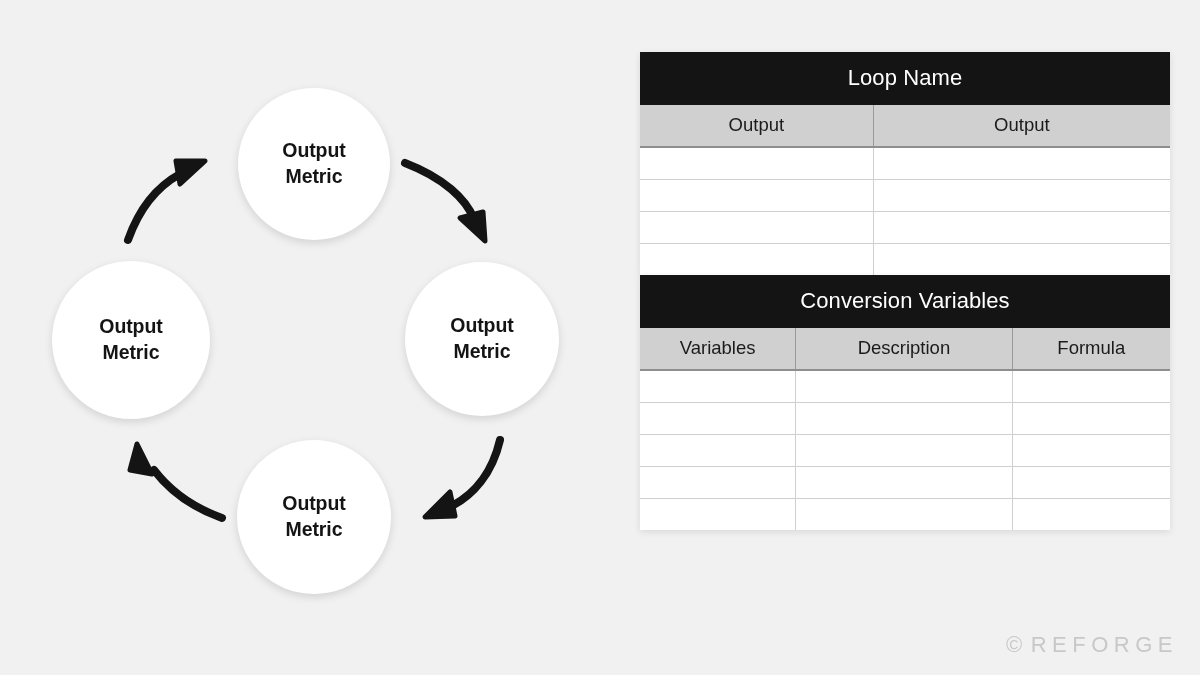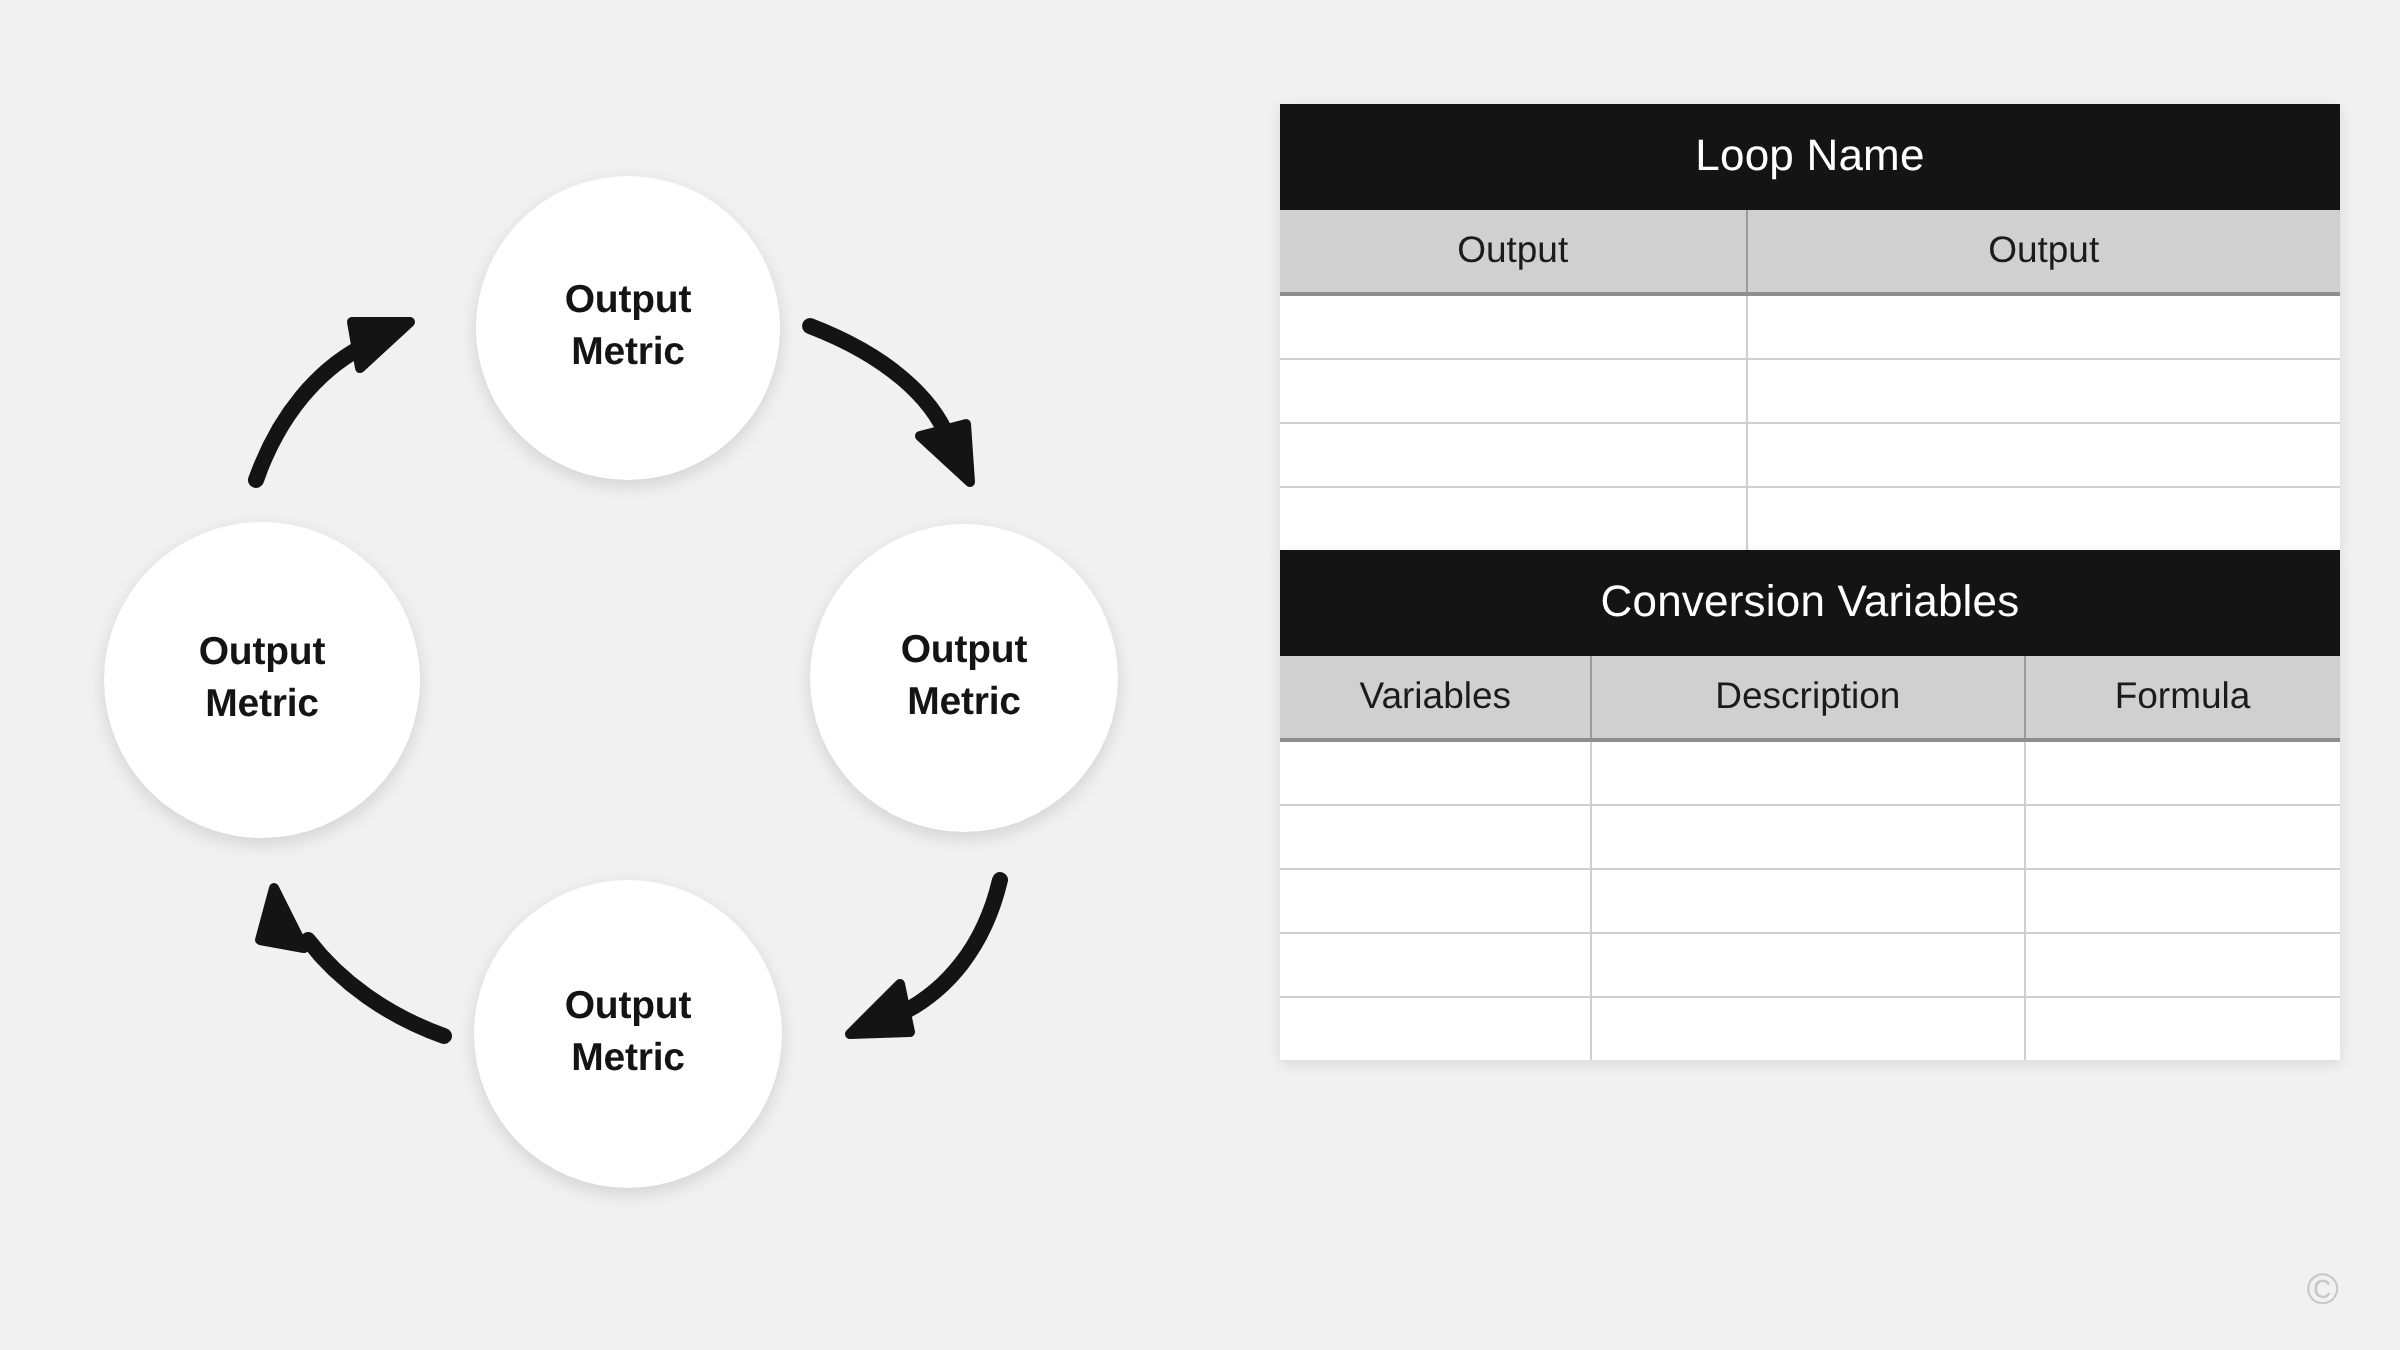--- a/index.html
+++ b/index.html
@@ -273,15 +273,16 @@
             <td></td>
             <td></td>
           </tr>
         </tbody>
       </table>
     </div>
   </div>
 
   <div id="watermark">
     <span class="wm-c">©</span>
+    <span>REFORGE</span>
   </div>
 
 </div>
 
 </body></html>

